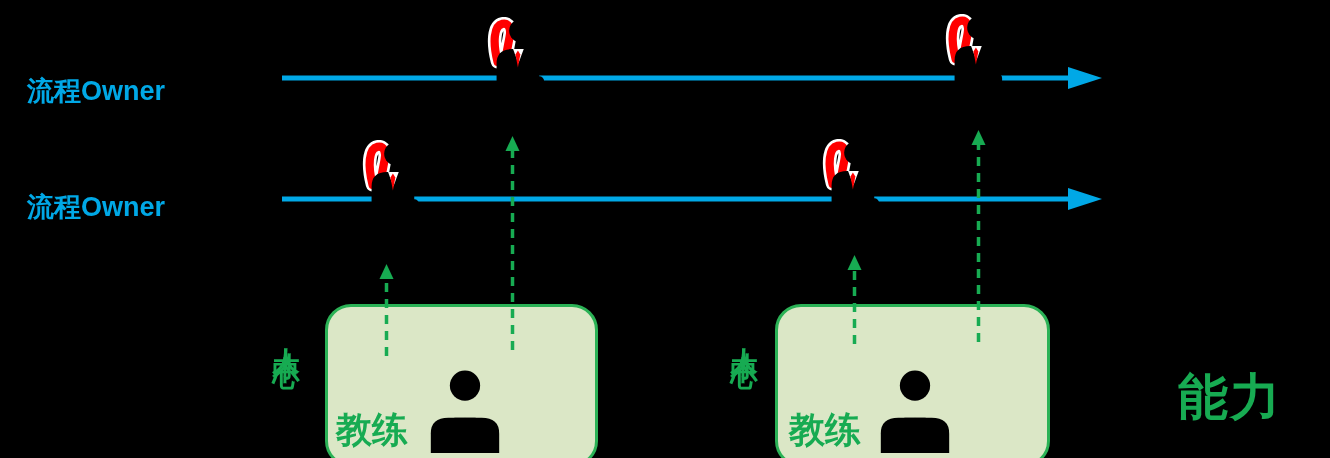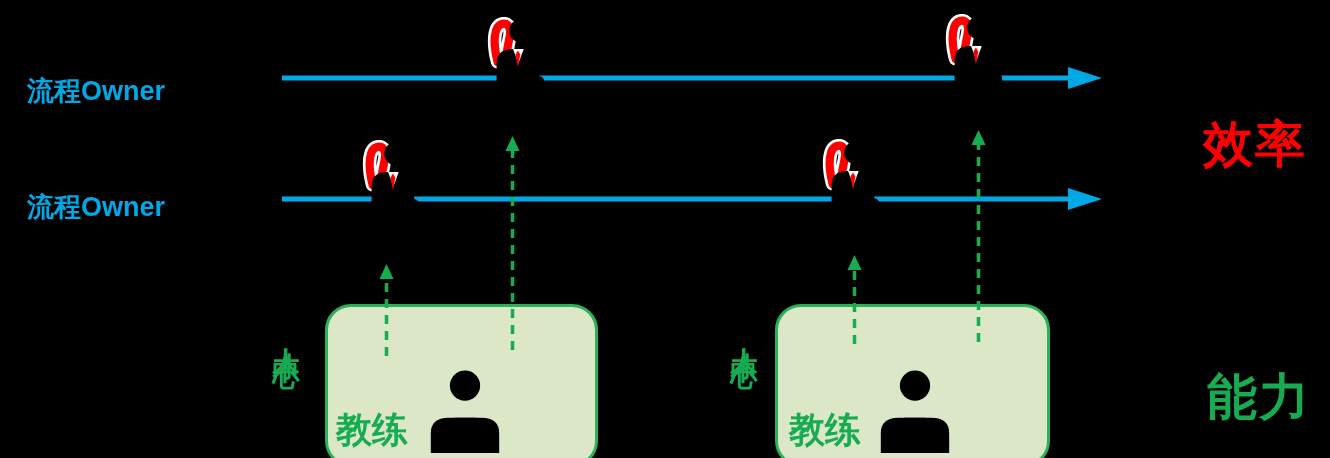--- a/index.html
+++ b/index.html
@@ -106,22 +106,21 @@
       <use href="#executor-man"></use>
     </svg>
   <svg class="abs person executor-icon" style="left:358px;top:128px" width="64" height="101">
       <use href="#executor-man"></use>
     </svg>
   <svg class="abs person executor-icon" style="left:818px;top:127px" width="64" height="101">
       <use href="#executor-man"></use>
     </svg>
 
 
-  <div class="abs outcome red" style="left:1203px;top:99px">效率</div>
-  <div class="abs outcome green" style="left:1207px;top:352px">能力</div>
+  <div class="abs outcome green" style="left:1178px;top:352px">能力</div>
 
   <div class="abs vlabel" style="left:272px;top:315px">人才中心</div>
   <div class="abs vlabel" style="left:730px;top:315px">人才中心</div>
   <div class="abs coach-label" style="left:336px;top:394px">教练</div>
   <div class="abs coach-label" style="left:789px;top:394px">教练</div>
   <svg class="abs person coach-icon" style="left:428px;top:357px" width="74" height="84">
       <use href="#coach-bust"></use>
     </svg>
   <svg class="abs person coach-icon" style="left:878px;top:357px" width="74" height="84">
       <use href="#coach-bust"></use>

